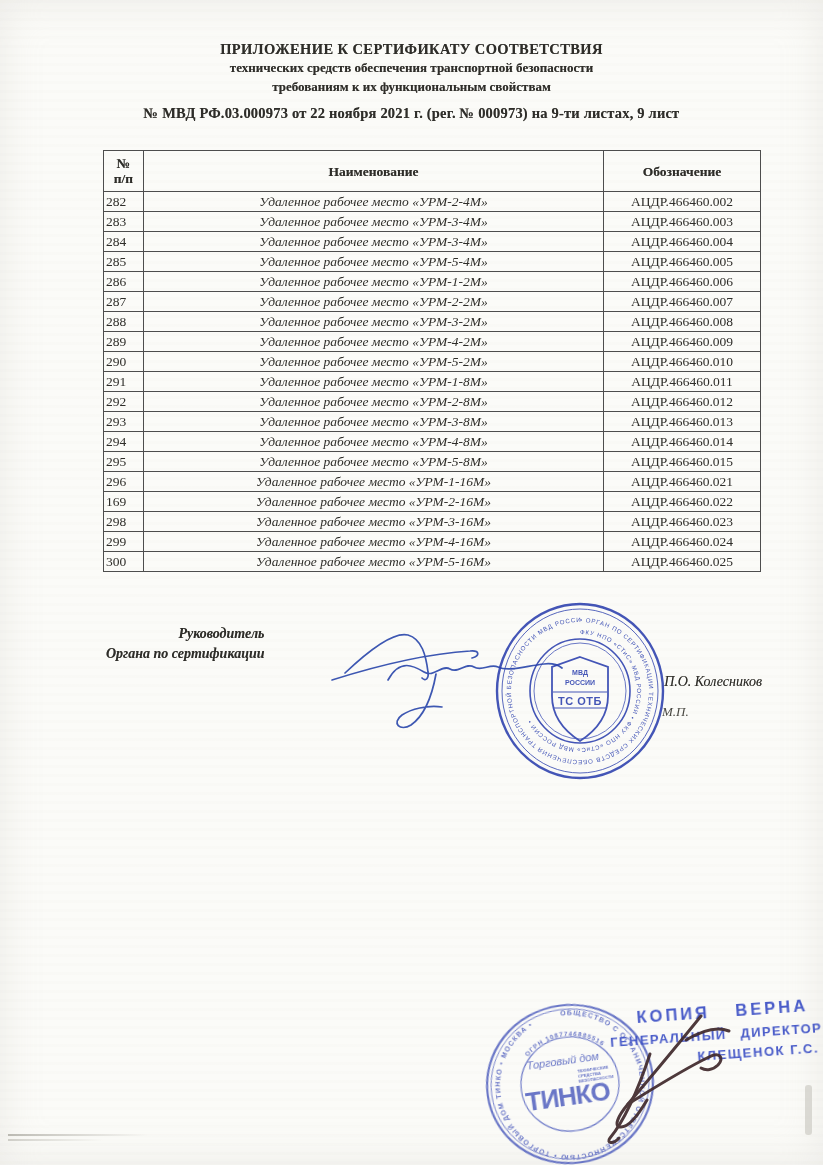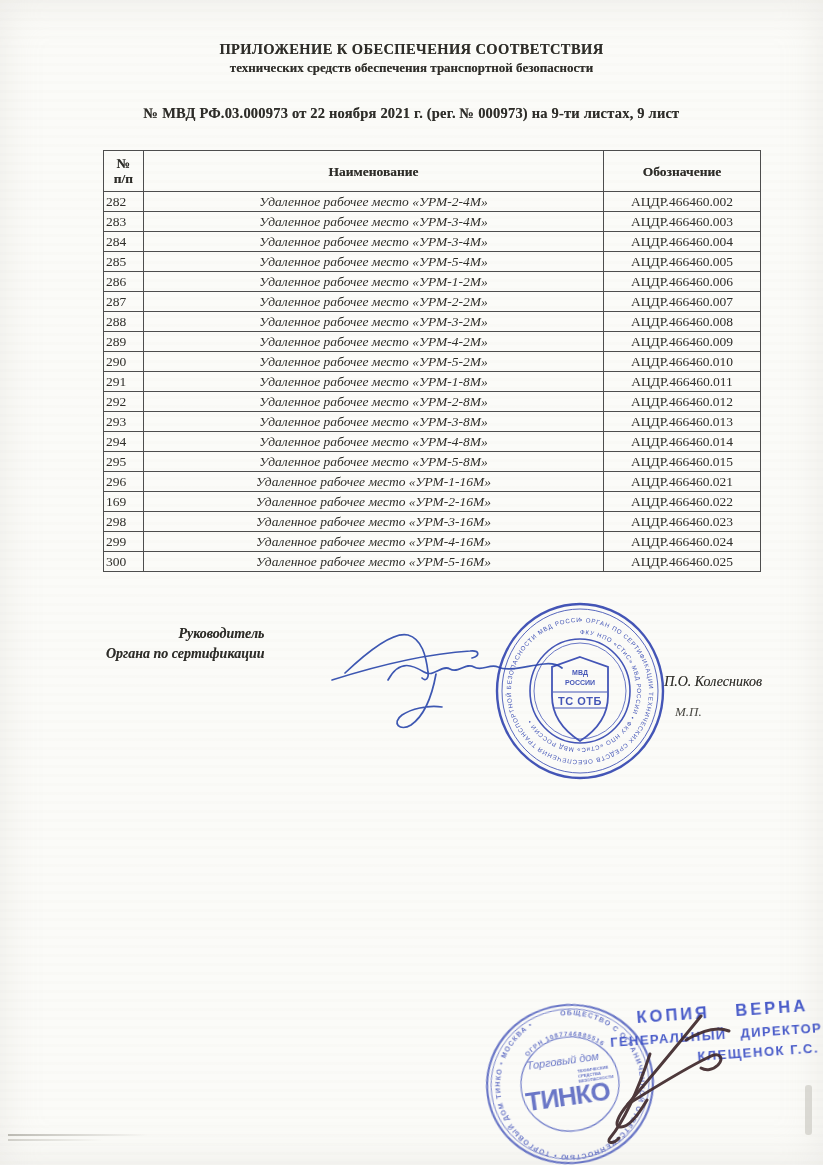--- a/index.html
+++ b/index.html
@@ -83,21 +83,21 @@
     text-align:right;
   }
   .sig-name{
     position:absolute;left:620px;top:674px;width:142px;
     font-weight:normal;font-style:italic;font-size:14px;text-align:right;
     text-shadow:0 0 .4px rgba(40,38,30,.45);
     z-index:1;
   }
   .sig-mp{
     position:absolute;left:662px;top:704px;
-    font-style:italic;font-size:13px;color:#4a4943;margin-left:13px;
+    font-style:italic;font-size:13px;color:#4a4943;
   }
   .blue-sign{position:absolute;left:330px;top:616px;z-index:2;color:var(--pen-blue);}
   .mvd-stamp{
     position:absolute;left:492px;top:600px;z-index:3;
     color:var(--stamp-blue);opacity:.88;filter:blur(.3px);
   }
   .mvd-stamp text{fill:currentColor;font-family:"Liberation Sans",sans-serif;}
   
   .tinko-stamp{
     position:absolute;left:482px;top:1002px;z-index:2;
@@ -123,22 +123,23 @@
     background:linear-gradient(90deg, rgba(150,148,138,.4), rgba(150,148,138,0));}
   .artifact-smudge{position:absolute;left:805px;top:1085px;width:7px;height:50px;
     background:rgba(205,204,196,.7);border-radius:3px;}
 </style>
 </head>
 <body>
 
 <div class="page">
 
   <div class="doc-header">
-    <div class="doc-title">ПРИЛОЖЕНИЕ К ОБЕСПЕЧЕНИЯ СООТВЕТСТВИЯ</div>
+    <div class="doc-title">ПРИЛОЖЕНИЕ К СЕРТИФИКАТУ СООТВЕТСТВИЯ</div>
     <div class="doc-sub">технических средств обеспечения транспортной безопасности</div>
+    <div class="doc-sub">требованиям к их функциональным свойствам</div>
   </div>
   <div class="doc-number">№ МВД РФ.03.000973 от 22 ноября 2021 г. (рег. № 000973) на 9-ти листах, 9 лист</div>
 
   <table class="cert-table">
     <colgroup>
         <col class="c-num">
         <col class="c-name">
         <col class="c-des">
       </colgroup>
     <thead>

